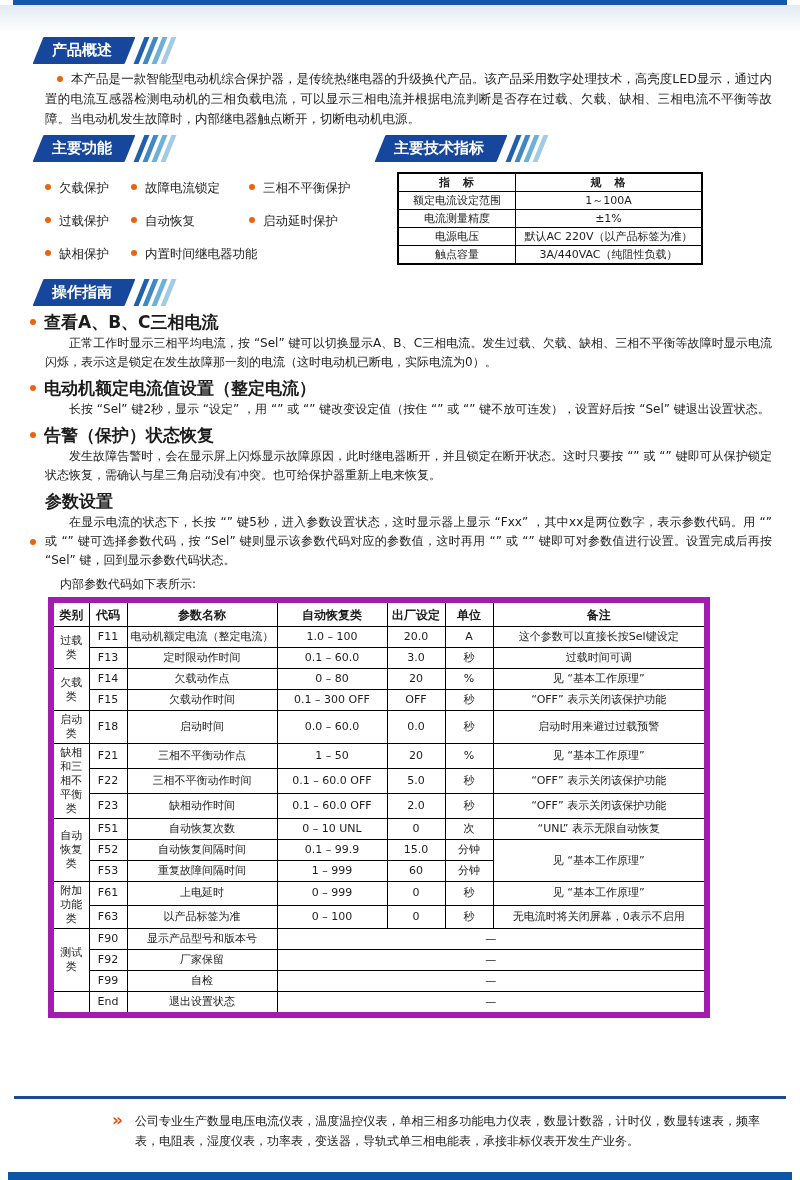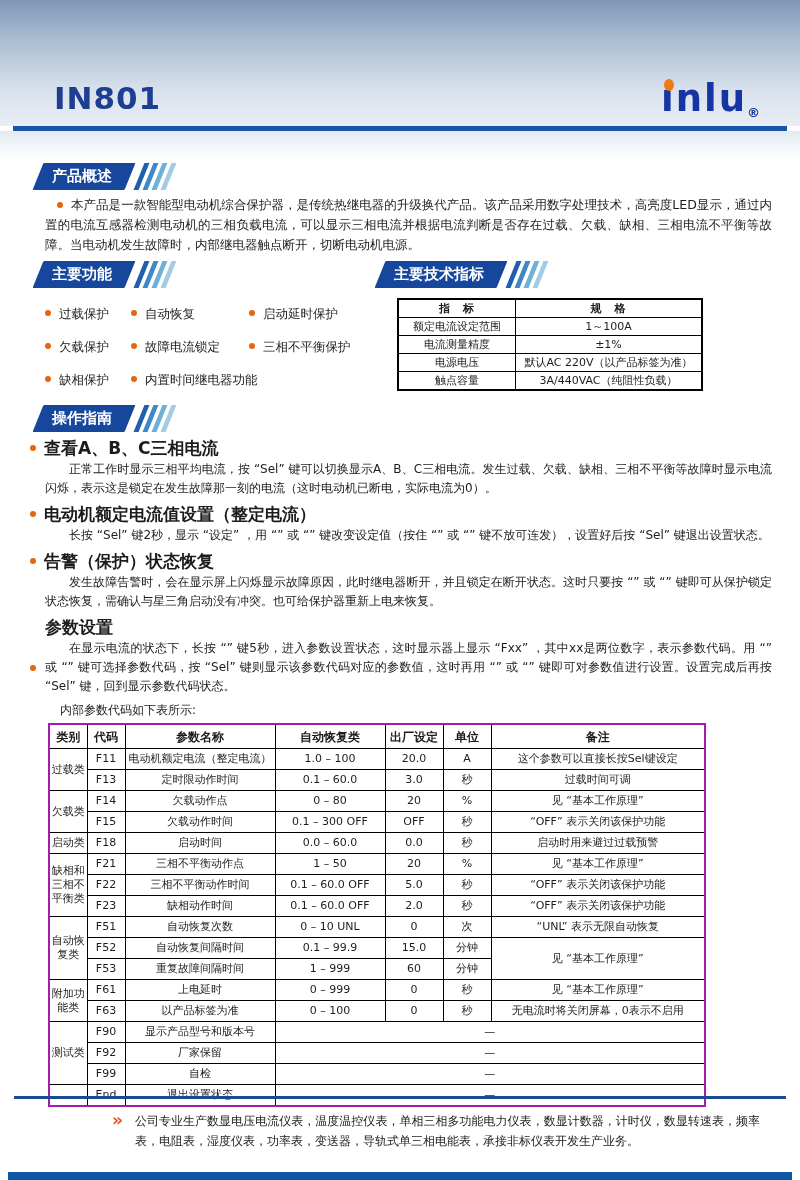--- a/index.html
+++ b/index.html
@@ -47,44 +47,38 @@
 
   
   .op-head{margin:8px 28px 0 30px;font-size:17px;font-weight:bold;line-height:17px;}
   .op-body{margin:3px 28px 0 45px;font-size:12px;line-height:19px;text-indent:2em;text-align:justify;}
   .op4-head{margin-left:45px;}
   .op4-wrap{position:relative;}
   .op4-wrap .bullet{position:absolute;left:30px;top:45%;margin:0;}
   .op-note{margin:6px 0 0 60px;font-size:12px;line-height:17px;}
 
   
-  .pt{margin:4px 0 0 48px;width:656px;border:2px solid #a21caf;background:#fff;table-layout:fixed;}
+  .pt{margin:4px 0 0 48px;width:656px;border:6px solid #a21caf;background:#fff;table-layout:fixed;}
   .pt th,.pt td{border:1px solid #000;font-size:11px;text-align:center;padding:2px 1px;line-height:14px;word-break:break-all;}
   .pt th{font-weight:bold;font-size:12px;height:19px;}
   .pt td{height:16px;}
 
   
   .footer{position:absolute;left:0;right:0;top:1096px;}
   .frule{height:3px;background:#1b4a8e;margin:0 14px;}
   .fbody{display:flex;margin:12px 40px 0 112px;}
   .fchev{color:#e84e0f;font-size:17px;font-weight:bold;line-height:19px;margin-right:12px;flex:none;}
   .ftext{font-size:12px;line-height:20px;text-align:justify;}
   .bottombar{position:absolute;left:8px;right:8px;bottom:0;height:8px;background:#0d55a7;}
 </style>
 </head>
 <body>
 
 <div class="page">
 
-  <div class="hdr">
-    <div class="model">IN801</div>
-    <div class="logo">
-      <span class="logo-txt"><span class="logo-dot"></span><span>ınlu</span></span><span class="logo-reg">®</span>
-    </div>
-  </div>
   <div class="hrule"></div>
   <div class="substrip"></div>
 
   <div class="sechdr" style="margin-top:4px;">
     <div class="sec-box">
         <span>产品概述</span>
       </div>
     <div class="stripes">
       <span class="stripe s1"></span>
         <span class="stripe s2"></span>
@@ -102,28 +96,28 @@
           </div>
         <div class="stripes">
           <span class="stripe s1"></span>
             <span class="stripe s2"></span>
             <span class="stripe s3"></span>
             <span class="stripe s4"></span>
         </div>
       </div>
       <div class="feat-list">
         <div class="feat-row">
+          <span class="feat-item fc1"><span class="bullet"></span><span>欠载保护</span></span>
+          <span class="feat-item fc2"><span class="bullet"></span><span>故障电流锁定</span></span>
+          <span class="feat-item fc3"><span class="bullet"></span><span>三相不平衡保护</span></span>
+        </div>
+        <div class="feat-row">
           <span class="feat-item fc1"><span class="bullet"></span><span>过载保护</span></span>
           <span class="feat-item fc2"><span class="bullet"></span><span>自动恢复</span></span>
           <span class="feat-item fc3"><span class="bullet"></span><span>启动延时保护</span></span>
-        </div>
-        <div class="feat-row">
-          <span class="feat-item fc1"><span class="bullet"></span><span>欠载保护</span></span>
-          <span class="feat-item fc2"><span class="bullet"></span><span>故障电流锁定</span></span>
-          <span class="feat-item fc3"><span class="bullet"></span><span>三相不平衡保护</span></span>
         </div>
         <div class="feat-row">
           <span class="feat-item fc1"><span class="bullet"></span><span>缺相保护</span></span>
           <span class="feat-item"><span class="bullet"></span><span>内置时间继电器功能</span></span>
         </div>
       </div>
     </div>
     <div class="col-r">
       <div class="sechdr" style="margin-left:0;">
         <div class="sec-box">

